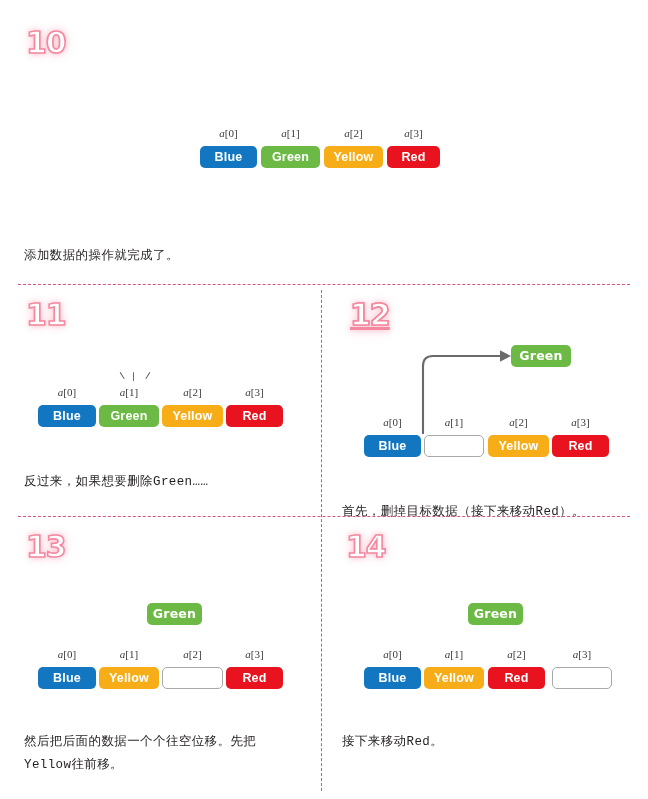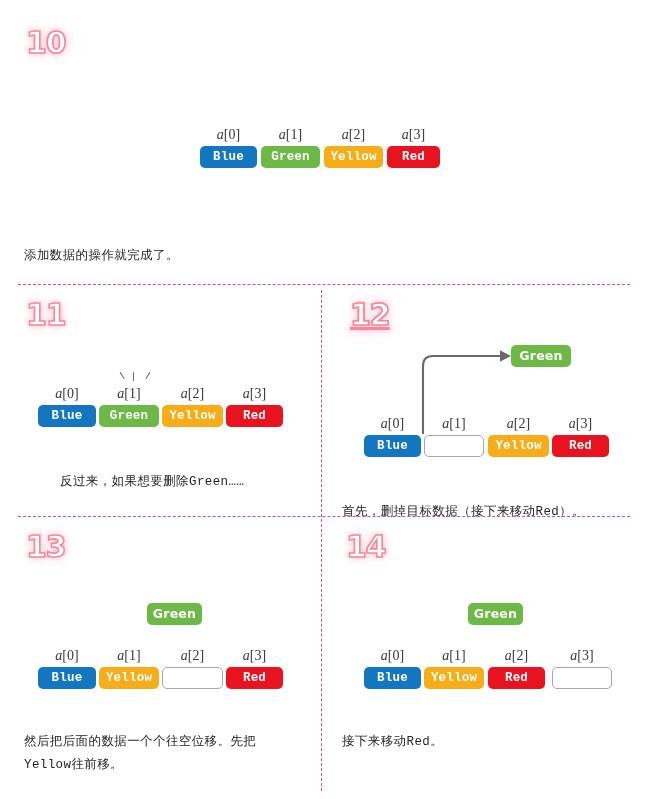--- a/index.html
+++ b/index.html
@@ -48,34 +48,34 @@
   .arrayrow{position:absolute;}
   .cell{
     position:absolute;
     top:0;
   }
   .idx{
     position:absolute;
     top:0;left:0;width:100%;
     text-align:center;
     font-family:"Liberation Serif","DejaVu Serif",serif;
-    font-size:14px;
+    font-size:11px;
     color:#3a3a3a;
     line-height:1;
     white-space:nowrap;
   }
   .idx i{font-style:italic;}
   .box{
     position:absolute;
     top:18px;left:0;
     height:22px;
     border-radius:5px;
     box-sizing:border-box;
     display:flex;align-items:center;justify-content:center;
-    font-family:Liberation Mono, monospace;
+    font-family:Liberation Sans, sans-serif;
     font-size:12.5px;
     font-weight:700;
     color:#ffffff;
     letter-spacing:0.2px;
     line-height:1;
   }
   .box.blue{background:#1277c0;}
   .box.green{background:#6cba45;}
   .box.yellow{background:#f6ad17;}
   .box.red{background:#e8131e;}
@@ -178,21 +178,21 @@
         <div class="idx"><i>a</i>[2]</div>
         <div class="box yellow" style="width:61px;">Yellow</div>
       </div>
 
       <div class="cell" style="left:188px;width:57px;">
         <div class="idx"><i>a</i>[3]</div>
         <div class="box red" style="width:57px;">Red</div>
       </div>
     </div>
 
-    <div class="caption" style="left:24px;top:185px;width:285px;margin-left:36px;">反过来，如果想要删除Green……</div>
+    <div class="caption" style="left:24px;top:185px;width:285px;">反过来，如果想要删除Green……</div>
   </div>
 
   <div class="panel" style="left:324px;top:286px;width:324px;height:228px;">
 
     <div class="stepnum" style="left:26px;top:14px;text-decoration:underline;">12</div>
 
     <div class="chip" style="left:187px;top:59px;width:60px;">Green</div>
 
     <svg class="arrowsvg" style="left:40px;top:52px;" width="200" height="100" viewBox="0 0 200 100">
       <path d="M 59 96 L 59 28 Q 59 18 69 18 L 138 18" fill="none" stroke="#6a6a6a" stroke-width="2.1" stroke-linecap="butt"></path>

